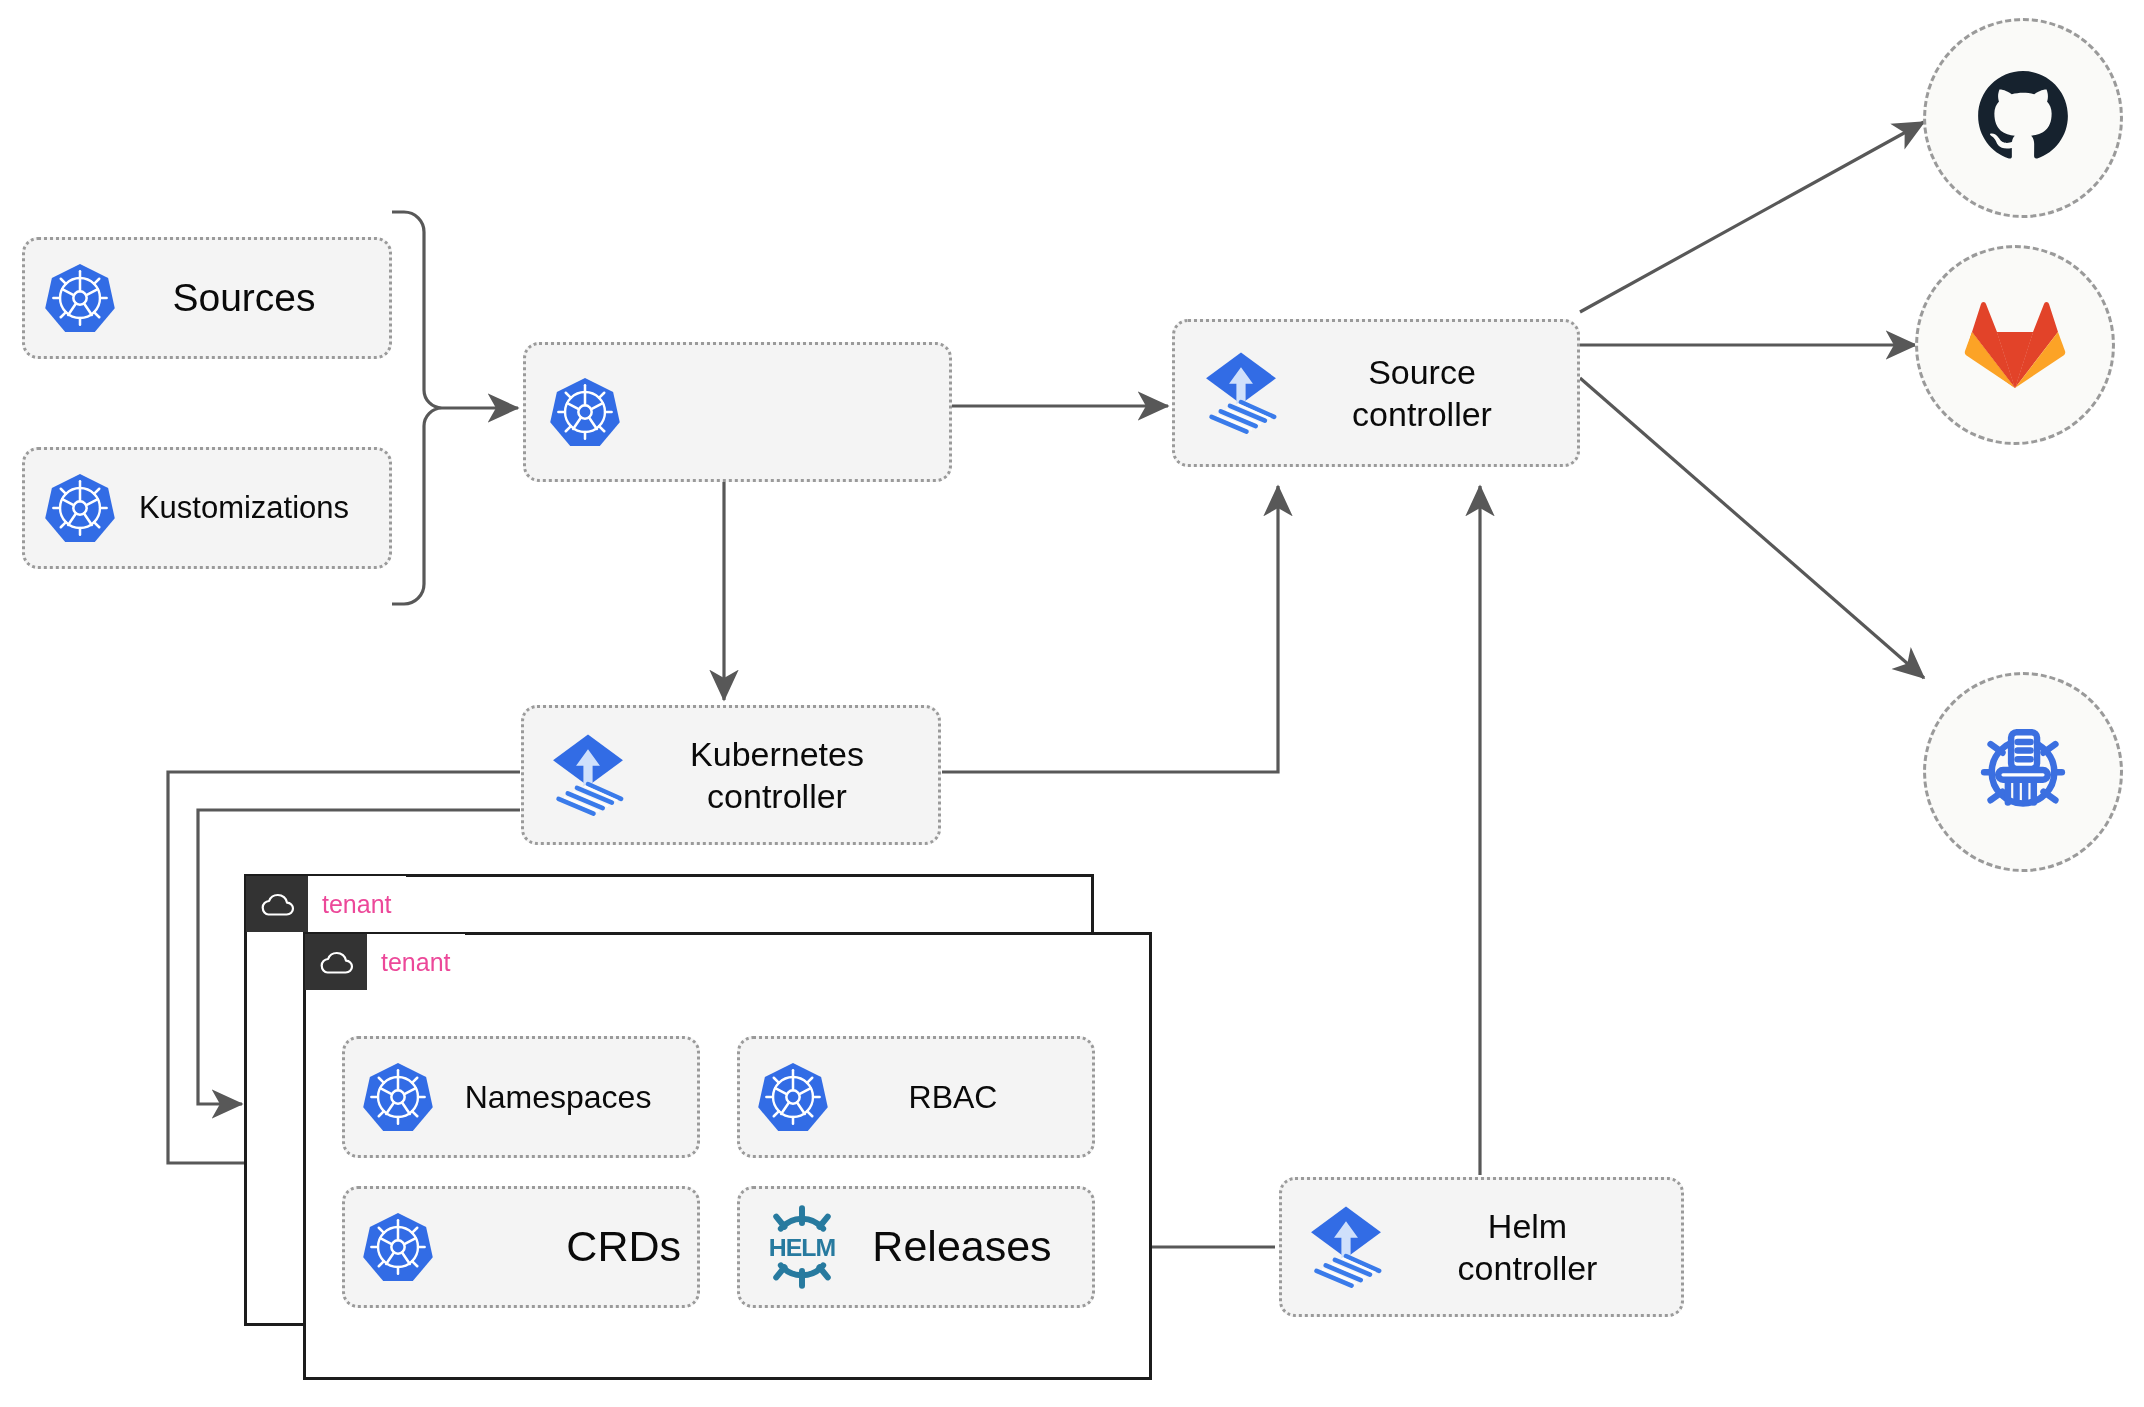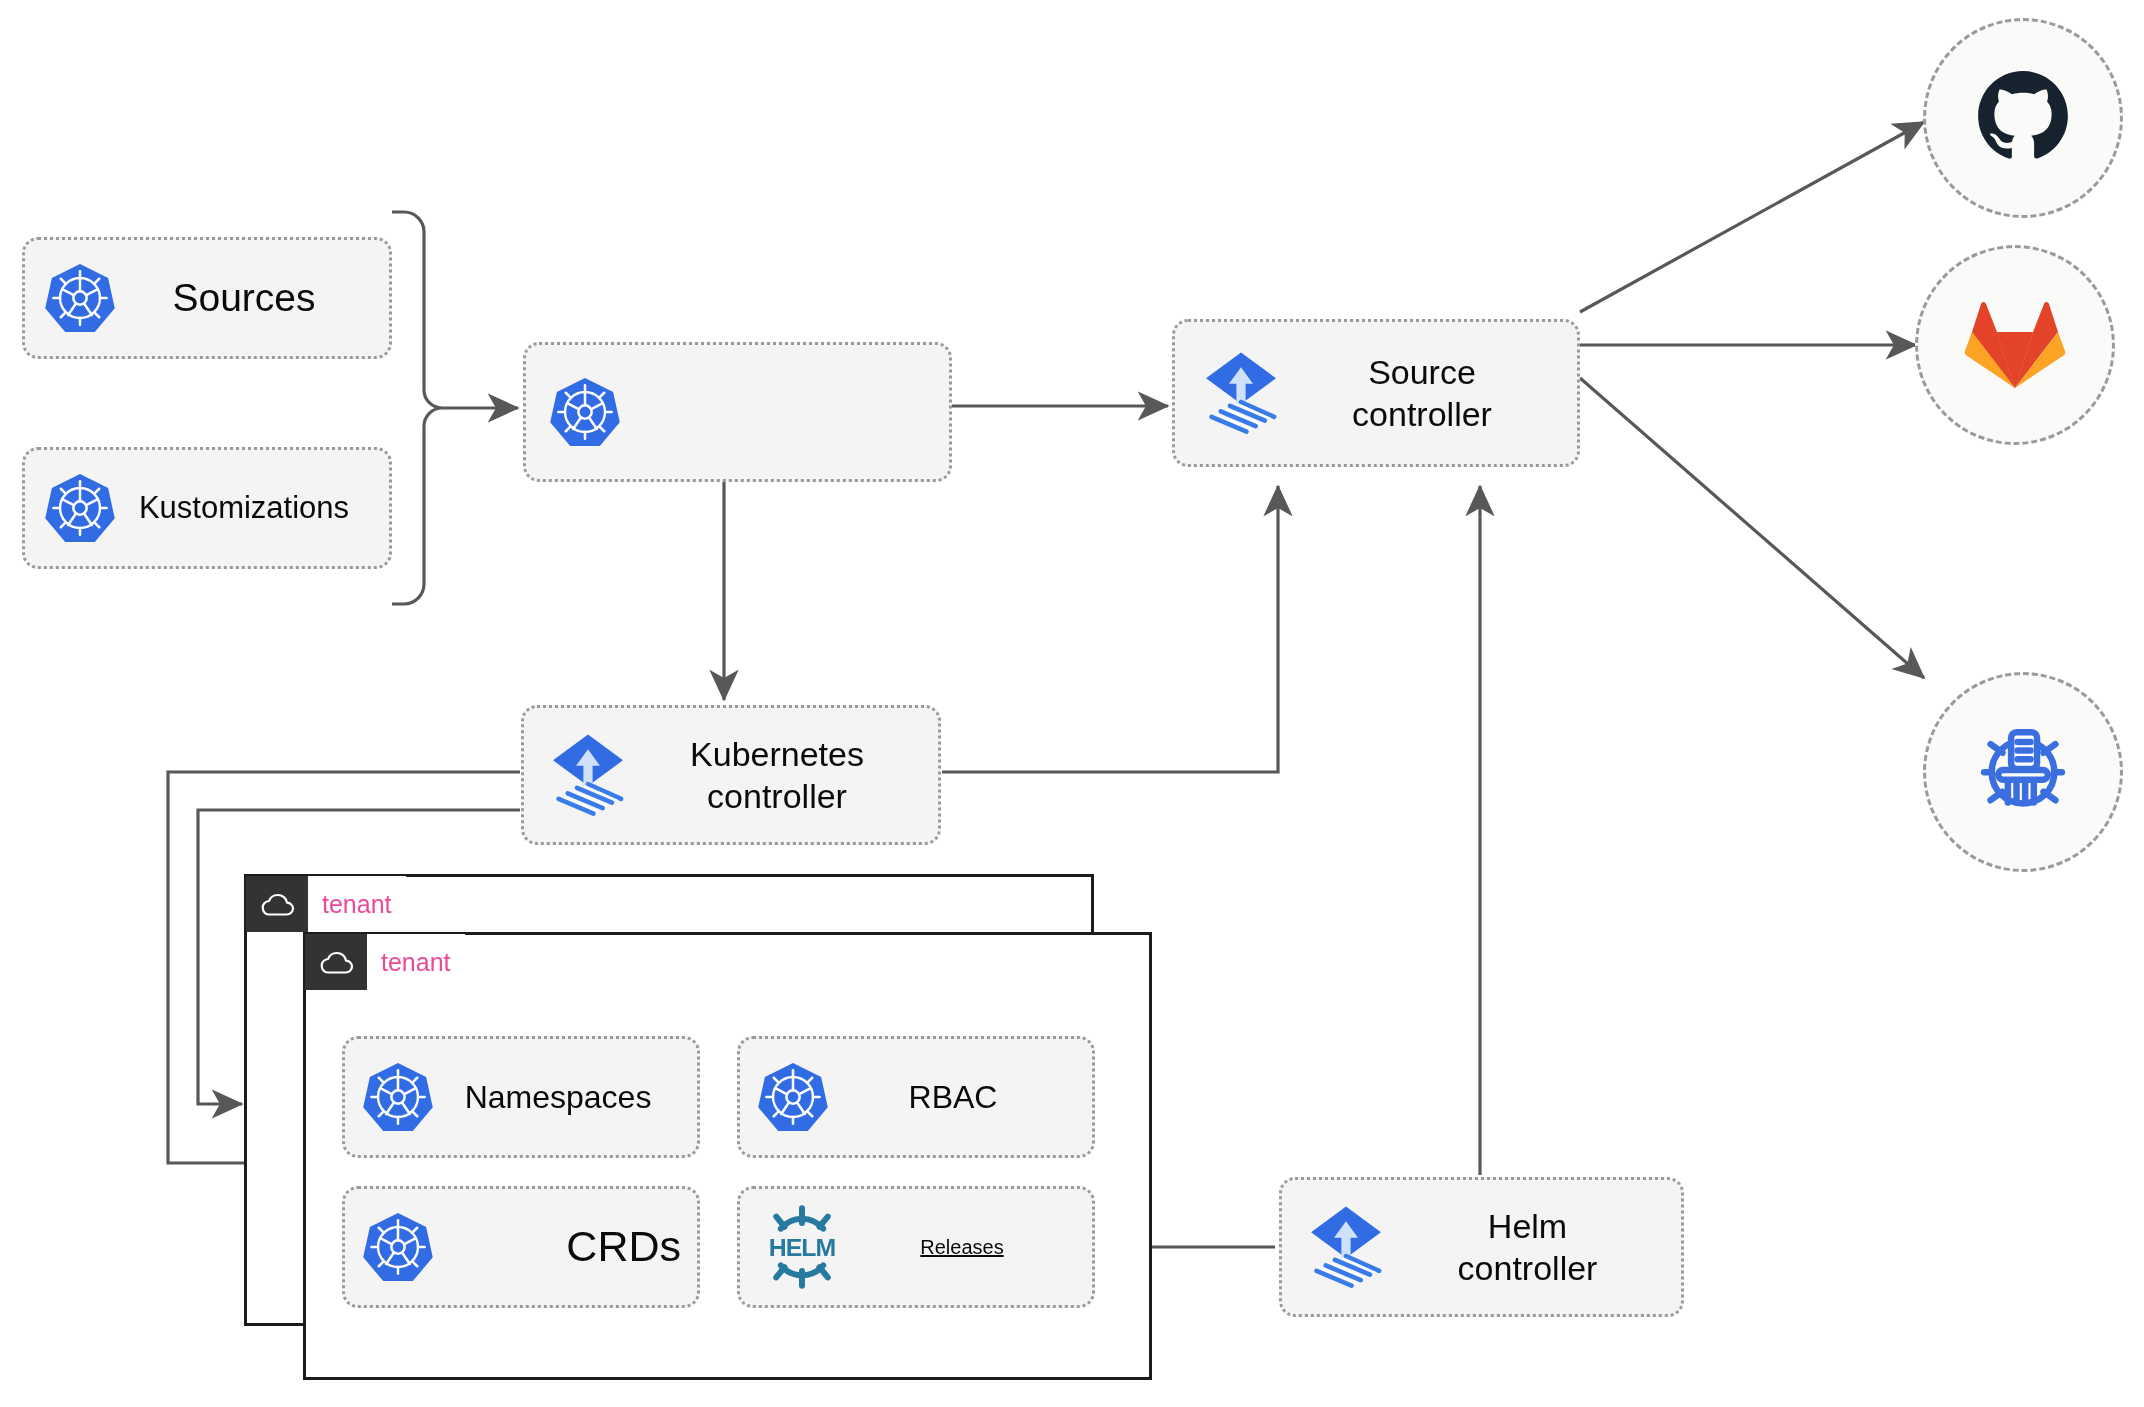--- a/index.html
+++ b/index.html
@@ -318,21 +318,21 @@
           <line x1="50" y1="8" x2="50" y2="24"></line>
           <line x1="50" y1="76" x2="50" y2="92"></line>
           <line x1="22" y1="17" x2="31" y2="28"></line>
           <line x1="78" y1="17" x2="69" y2="28"></line>
           <line x1="22" y1="83" x2="31" y2="72"></line>
           <line x1="78" y1="83" x2="69" y2="72"></line>
         </g>
         <text x="50" y="60" text-anchor="middle" font-family="Liberation Sans, sans-serif" font-size="27" font-weight="bold" fill="#277A9F" letter-spacing="-1">HELM</text>
       </svg>
     </span>
-    <span class="lbl" style="font-size:20px;text-decoration:underline;">Releases</span>
+    <span class="lbl" style="font-size:43px;">Releases</span>
   </div>
 
   <div class="circlenode" style="left:1923px;top:18px;width:200px;height:200px;">
     <span>
       <svg width="102" height="102" viewBox="0 0 100 100">
         <path fill="#16222E" d="M50 6C25.7 6 6 25.7 6 50c0 19.4 12.6 35.9 30.1 41.7 2.2.4 3-.95 3-2.1 0-1.05-.04-4.5-.06-8.2-12.25 2.67-14.84-5.2-14.84-5.2-2-5.1-4.9-6.45-4.9-6.45-4-2.73.3-2.68.3-2.68 4.42.31 6.75 4.54 6.75 4.54 3.93 6.74 10.32 4.79 12.84 3.66.4-2.85 1.54-4.8 2.8-5.9-9.78-1.11-20.06-4.89-20.06-21.77 0-4.81 1.72-8.74 4.53-11.82-.45-1.11-1.96-5.59.43-11.65 0 0 3.7-1.18 12.1 4.51 3.51-.98 7.27-1.47 11.01-1.48 3.74.02 7.5.5 11.02 1.48 8.4-5.69 12.09-4.51 12.09-4.51 2.4 6.06.89 10.54.44 11.65 2.82 3.08 4.52 7.01 4.52 11.82 0 16.92-10.3 20.65-20.1 21.73 1.58 1.37 2.99 4.05 2.99 8.16 0 5.9-.05 10.64-.05 12.09 0 1.17.79 2.53 3.02 2.1C81.42 85.87 94 69.38 94 50 94 25.7 74.3 6 50 6z"></path>
       </svg>
     </span>
   </div>
 

